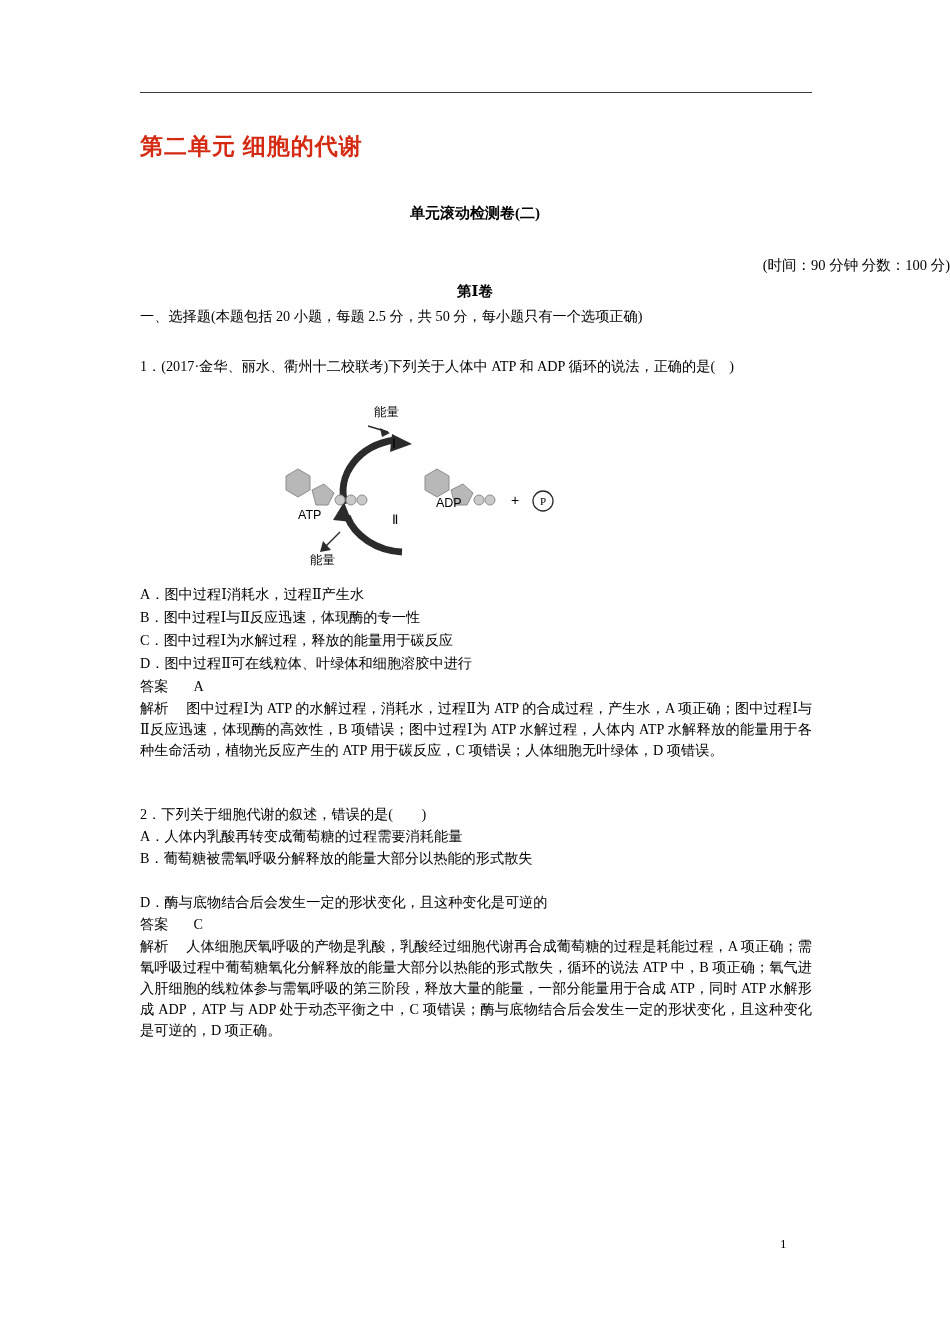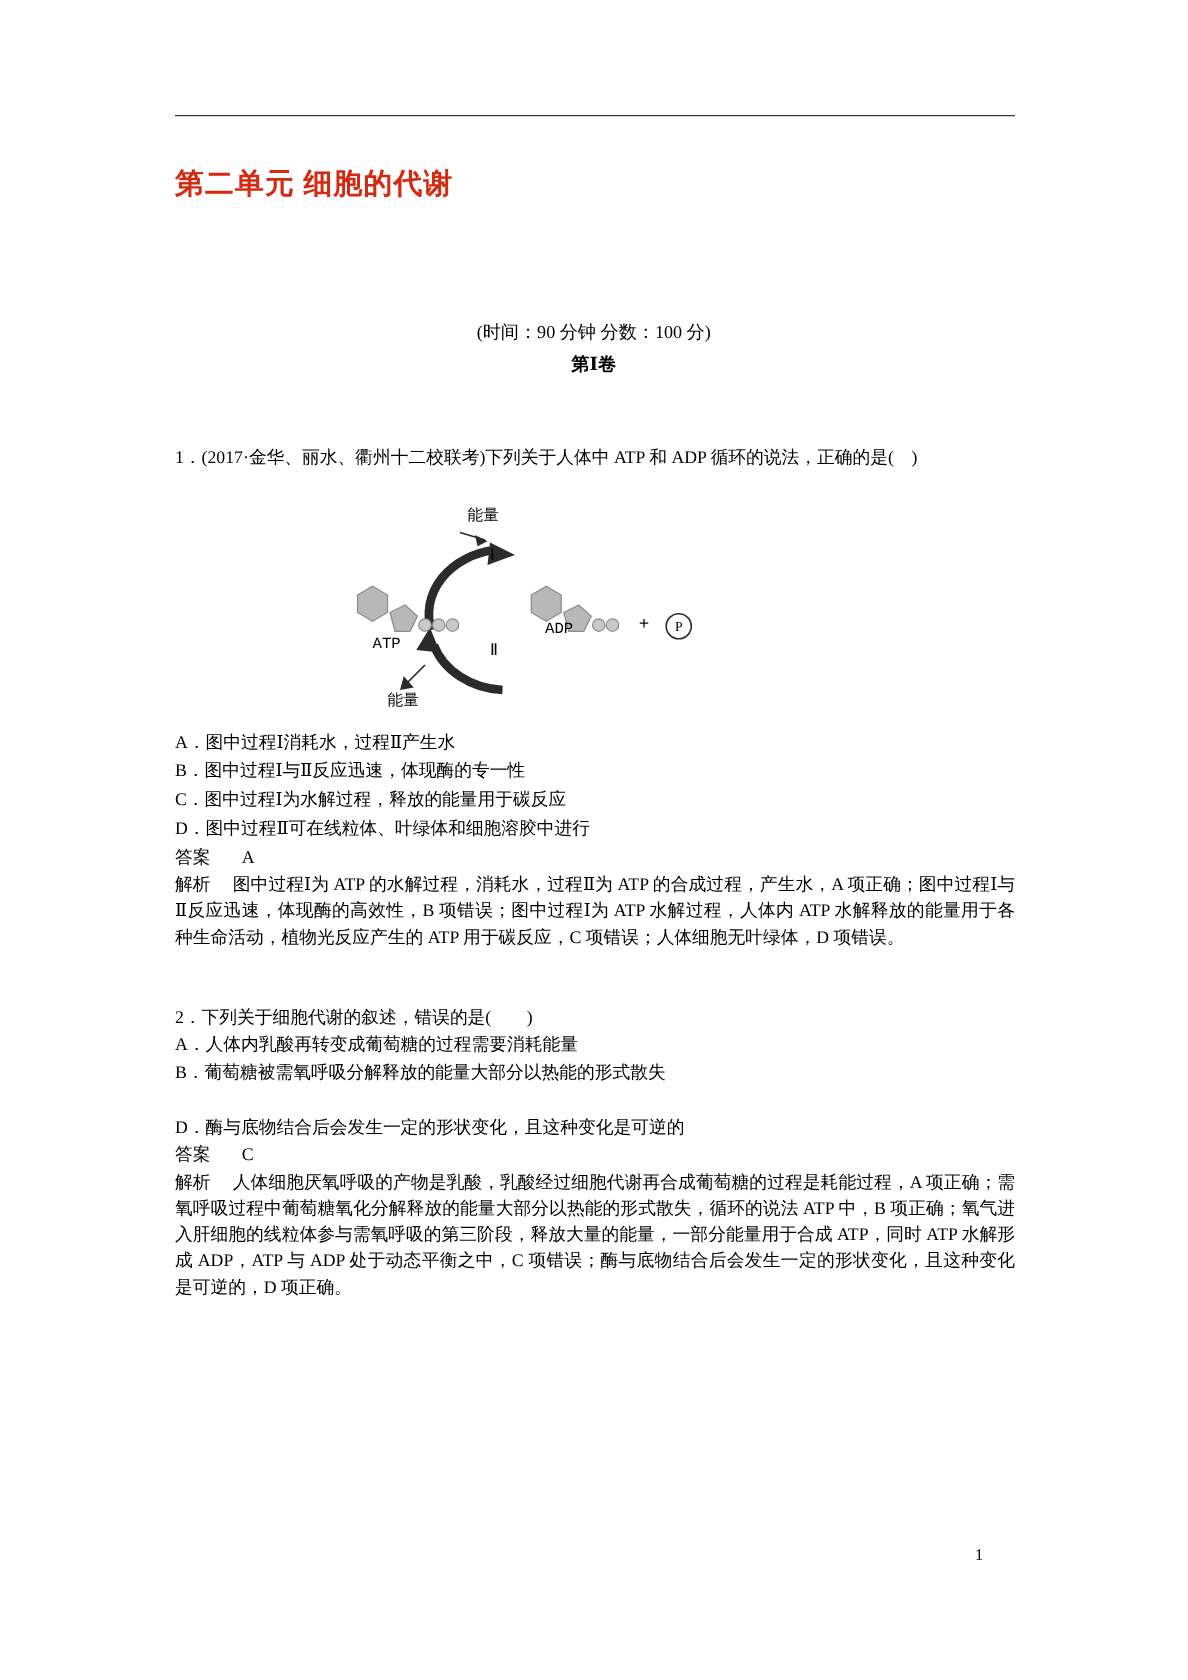--- a/index.html
+++ b/index.html
@@ -45,21 +45,21 @@
     left: 0; top: 200px;
     width: 950px;
     text-align: center;
     font-size: 15px;
     font-weight: bold;
   }
   .timeline {
     position: absolute;
     left: 0; top: 252px;
     width: 950px;
-    text-align: center;
+    text-align: right;
     font-size: 14.5px;
   }
   .juan {
     position: absolute;
     left: 0; top: 278px;
     width: 950px;
     text-align: center;
     font-size: 14.5px;
     font-weight: bold;
   }
@@ -78,44 +78,46 @@
   .diagram {
     position: absolute;
     left: 140px;
     top: 400px;
     width: 672px;
     height: 180px;
   }
   .dg-label {
     position: absolute;
     font-size: 12.5px;
-    font-family: Liberation Mono, monospace;
+    font-family: Liberation Sans, sans-serif;
     white-space: nowrap;
   }
   .pagenum {
     position: absolute;
     left: 780px;
     top: 1232px;
     font-size: 13px;
   }
 </style>
 </head>
 <body>
 
 <div class="page">
 
   <div class="rule"></div>
 
   <div class="title">第二单元 细胞的代谢</div>
 
+  <div class="subtitle">单元滚动检测卷(二)</div>
 
   <div class="timeline">(时间：90 分钟    分数：100 分)</div>
 
   <div class="juan">第Ⅰ卷</div>
 
+  <div class="body-text" style="top:302px;">一、选择题(本题包括 20 小题，每题 2.5 分，共 50 分，每小题只有一个选项正确)</div>
 
 
   <div class="body-text" style="top:352px;">1．(2017·金华、丽水、衢州十二校联考)下列关于人体中 ATP 和 ADP 循环的说法，正确的是(　)</div>
 
   <div class="diagram">
     <svg width="672" height="180" viewBox="0 0 672 180" xmlns="http://www.w3.org/2000/svg">
 
       <path d="M 205 100 A 62 52 0 0 1 255 36" fill="none" stroke="#2b2b2b" stroke-width="7" stroke-linecap="butt"></path>
       <polygon points="252,30 272,40 250,48" fill="#2b2b2b"></polygon>
 

